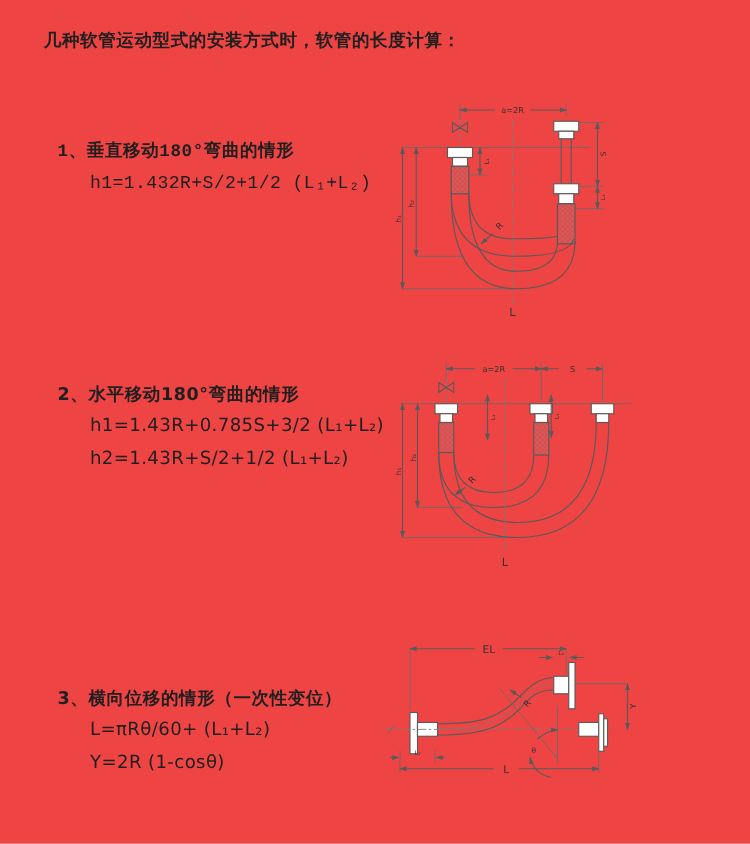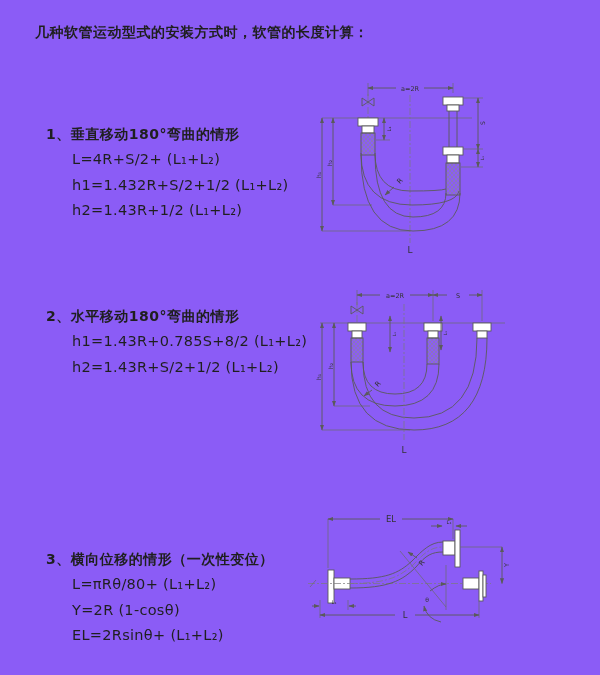--- a/index.html
+++ b/index.html
@@ -1,20 +1,20 @@
 <!DOCTYPE html>
 <html><head>
 <meta charset="utf-8">
 <style>
   html,body{margin:0;padding:0;background:#e8e8e8;}
-  #page{position:relative;width:600px;height:675px;background:#8b5cf6;overflow:hidden;
+  #page{position:relative;width:600px;height:675px;background:#ef4444;overflow:hidden;
         font-family:"DejaVu Sans","Liberation Sans",sans-serif;color:#1f1f1f;}
   .title{position:absolute;left:35px;top:24px;font-size:14px;font-weight:600;letter-spacing:.5px;}
   .section{position:absolute;left:46px;}
-  #sec1{top:124px;} #sec2{top:306px;} #sec3{top:521px;margin-top:28px;}
+  #sec1{top:112px;font-family:Liberation Mono, monospace;} #sec2{top:306px;} #sec3{top:521px;margin-top:28px;}
   .heading{font-size:14px;font-weight:600;line-height:20px;letter-spacing:.5px;white-space:nowrap;}
   .formulas{margin:3px 0 0 26px;}
   .fline{font-size:14.5px;line-height:25.5px;letter-spacing:.3px;white-space:nowrap;font-weight:500;}
   .diag{position:absolute;}
   #d1{left:310px;top:75px;} #d2{left:310px;top:282px;} #d3{left:300px;top:505px;}
   svg{display:block;}
   .ln{stroke:#5a5a5a;stroke-width:.9;fill:none;}
   .thin{stroke:#6a6a6a;stroke-width:.7;fill:none;}
   .cl{stroke:#7a7a7a;stroke-width:.7;fill:none;stroke-dasharray:7 2 2 2;}
   .part{stroke:#5a5a5a;stroke-width:.9;fill:#ffffff;}
@@ -23,40 +23,37 @@
 </head>
 <body>
 
 <div id="page">
 
   <div class="title">几种软管运动型式的安装方式时，软管的长度计算：</div>
 
   <div class="section" id="sec1">
     <div class="heading">1、垂直移动180°弯曲的情形</div>
     <div class="formulas">
-      <div class="fline">L=4R+S/2+ (L₁+L₂)</div>
       <div class="fline">h1=1.432R+S/2+1/2 (L₁+L₂)</div>
-      <div class="fline">h2=1.43R+1/2 (L₁+L₂)</div>
     </div>
   </div>
 
   <div class="section" id="sec2">
     <div class="heading">2、水平移动180°弯曲的情形</div>
     <div class="formulas">
-      <div class="fline">h1=1.43R+0.785S+8/2 (L₁+L₂)</div>
+      <div class="fline">h1=1.43R+0.785S+3/2 (L₁+L₂)</div>
       <div class="fline">h2=1.43R+S/2+1/2 (L₁+L₂)</div>
     </div>
   </div>
 
   <div class="section" id="sec3">
     <div class="heading">3、横向位移的情形（一次性变位）</div>
     <div class="formulas">
-      <div class="fline">L=πRθ/80+ (L₁+L₂)</div>
+      <div class="fline">L=πRθ/60+ (L₁+L₂)</div>
       <div class="fline">Y=2R (1-cosθ)</div>
-      <div class="fline">EL=2Rsinθ+ (L₁+L₂)</div>
     </div>
   </div>
 
   <svg class="diag" id="d1" width="290" height="182" viewBox="0 0 290 182">
     <defs>
       <marker id="a1" viewBox="0 0 10 10" refX="9" refY="5" markerWidth="6.5" markerHeight="6.5" orient="auto-start-reverse">
         <path d="M0,1.5 L10,5 L0,8.5 z" fill="#5a5a5a"></path>
       </marker>
       <pattern id="p1" patternUnits="userSpaceOnUse" width="4" height="4">
         <path d="M0,4 L4,0 M0,0 L4,4" stroke="#8a8a8a" stroke-width="0.5"></path>

